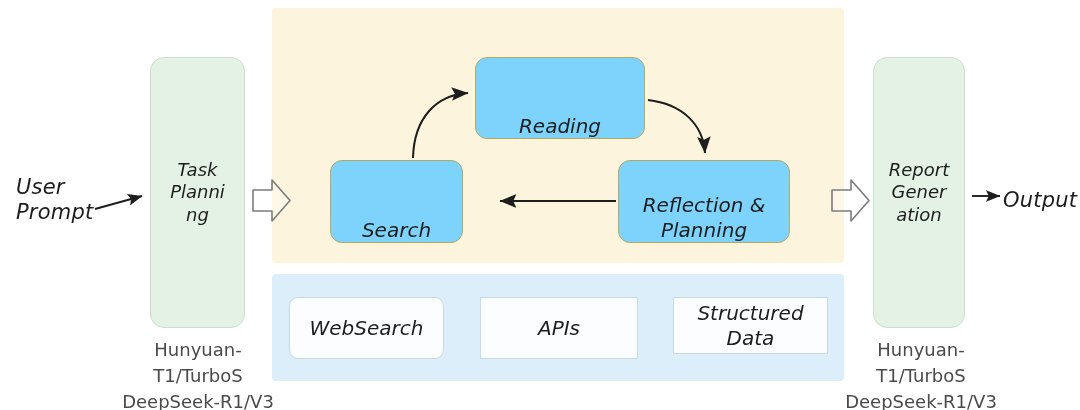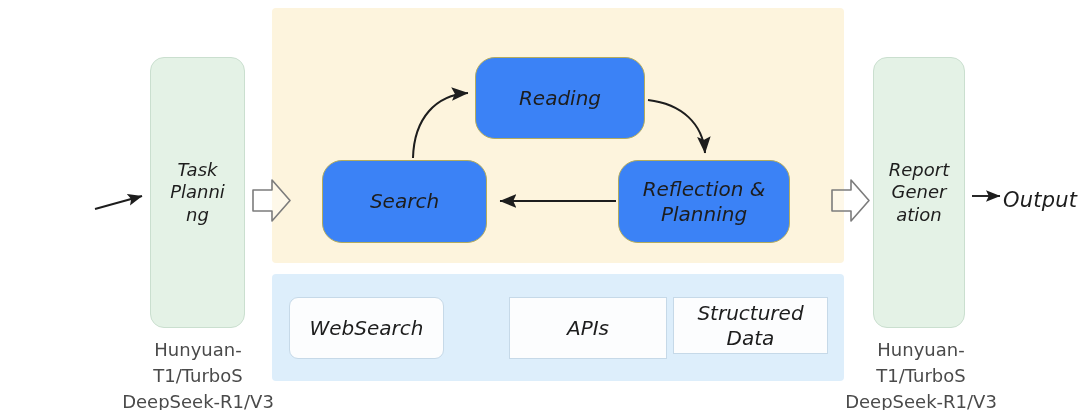--- a/index.html
+++ b/index.html
@@ -77,26 +77,26 @@
   }
   .panel-tools {
     position: absolute;
     background: #ddeefb;
     border-radius: 4px;
   }
 
   
   .loop-node {
     position: absolute;
-    background: #3b82f6;
+    background: #7dd3fc;
     border: 1.6px solid #b2ab5e;
-    border-radius: 20px;
+    border-radius: 12px;
     box-sizing: border-box;
     display: flex;
-    align-items: center;
+    align-items: flex-end;
     justify-content: center;
     text-align: center;
   }
   .loop-node .node-label {
     font-family: "DejaVu Sans", sans-serif;
     font-style: italic;
     font-size: 20px;
     line-height: 1.22;
     color: #1d1d1d;
     white-space: pre-line;
@@ -134,47 +134,49 @@
 </style>
 </head>
 <body>
 
 <div id="canvas">
 
   <div class="panel-loop" style="left:272px; top:8px; width:572px; height:255px;"></div>
 
   <div class="panel-tools" style="left:272px; top:274px; width:572px; height:107px;"></div>
 
+  <div class="txt endpoint-label" style="left:16px; top:175px; width:120px; text-align:left;">User
+Prompt</div>
 
   <div class="stage-box" style="left:150px; top:57px; width:95px; height:271px;">
     <span class="stage-label">Task
 Planni
 ng</span>
   </div>
   <div class="model-caption" style="left:118px; top:337px; width:160px;">Hunyuan-T1/TurboS
 DeepSeek-R1/V3</div>
 
-  <div class="loop-node" style="left:322px; top:160px; width:165px; height:83px;">
+  <div class="loop-node" style="left:330px; top:160px; width:133px; height:83px;">
     <span class="node-label">Search</span>
   </div>
 
   <div class="loop-node" style="left:475px; top:57px; width:170px; height:82px;">
     <span class="node-label">Reading</span>
   </div>
 
   <div class="loop-node" style="left:618px; top:160px; width:172px; height:83px;">
     <span class="node-label">Reflection &amp;
 Planning</span>
   </div>
 
   <div class="tool-box" style="left:289px; top:297px; width:155px; height:62px;border-radius:9px;">
     <span class="tool-label">WebSearch</span>
   </div>
 
-  <div class="tool-box" style="left:480px; top:297px; width:158px; height:62px;margin-left:29px;">
+  <div class="tool-box" style="left:480px; top:297px; width:158px; height:62px;">
     <span class="tool-label">APIs</span>
   </div>
 
   <div class="tool-box" style="left:673px; top:297px; width:155px; height:57px;">
     <span class="tool-label">Structured
 Data</span>
   </div>
 
   <div class="stage-box" style="left:873px; top:57px; width:92px; height:271px;">
     <span class="stage-label">Report

